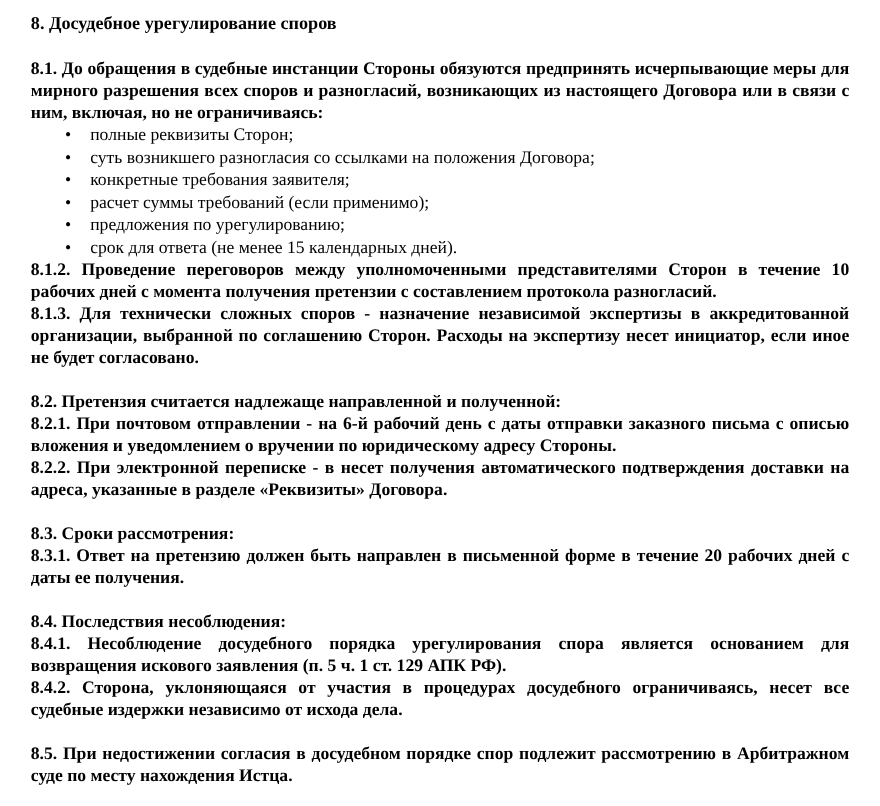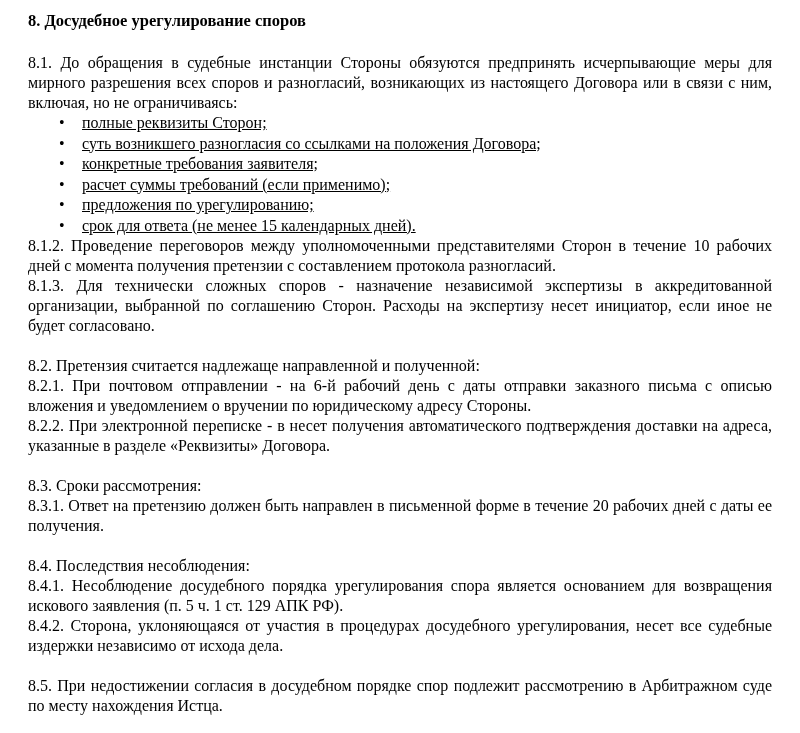--- a/index.html
+++ b/index.html
@@ -24,34 +24,34 @@
   }
   .heading {
     font-size: 16.5px;
     font-weight: bold;
     margin: 0 0 21px 0;
     line-height: 22px;
   }
   .para {
     margin: 0;
     text-align: justify;
+    font-weight: bold;
   }
   .sp {
     margin-top: 20px;
   }
   ul.req-list {
     list-style: none;
     margin: 0;
     padding: 0;
   }
   ul.req-list li {
     position: relative;
     padding-left: 54px;
     line-height: 20.5px;
-    text-decoration: underline;
   }
   ul.req-list li::before {
     content: "\2022";
     position: absolute;
     left: 31px;
     top: 0;
   }
 </style>
 </head>
 <body>
@@ -76,17 +76,17 @@
 
   <p class="para sp">8.2. Претензия считается надлежаще направленной и полученной:</p>
   <p class="para">8.2.1. При почтовом отправлении - на 6-й рабочий день с даты отправки заказного письма с описью вложения и уведомлением о вручении по юридическому адресу Стороны.</p>
   <p class="para">8.2.2. При электронной переписке - в несет получения автоматического подтверждения доставки на адреса, указанные в разделе «Реквизиты» Договора.</p>
 
   <p class="para sp">8.3. Сроки рассмотрения:</p>
   <p class="para">8.3.1. Ответ на претензию должен быть направлен в письменной форме в течение 20 рабочих дней с даты ее получения.</p>
 
   <p class="para sp">8.4. Последствия несоблюдения:</p>
   <p class="para">8.4.1. Несоблюдение досудебного порядка урегулирования спора является основанием для возвращения искового заявления (п. 5 ч. 1 ст. 129 АПК РФ).</p>
-  <p class="para">8.4.2. Сторона, уклоняющаяся от участия в процедурах досудебного урегулирования, несет все судебные издержки независимо от исхода дела.</p>
+  <p class="para">8.4.2. Сторона, уклоняющаяся от участия в процедурах досудебного ограничиваясь, несет все судебные издержки независимо от исхода дела.</p>
 
   <p class="para sp">8.5. При недостижении согласия в досудебном порядке спор подлежит рассмотрению в Арбитражном суде по месту нахождения Истца.</p>
 
 </main>
 
 </body></html>

